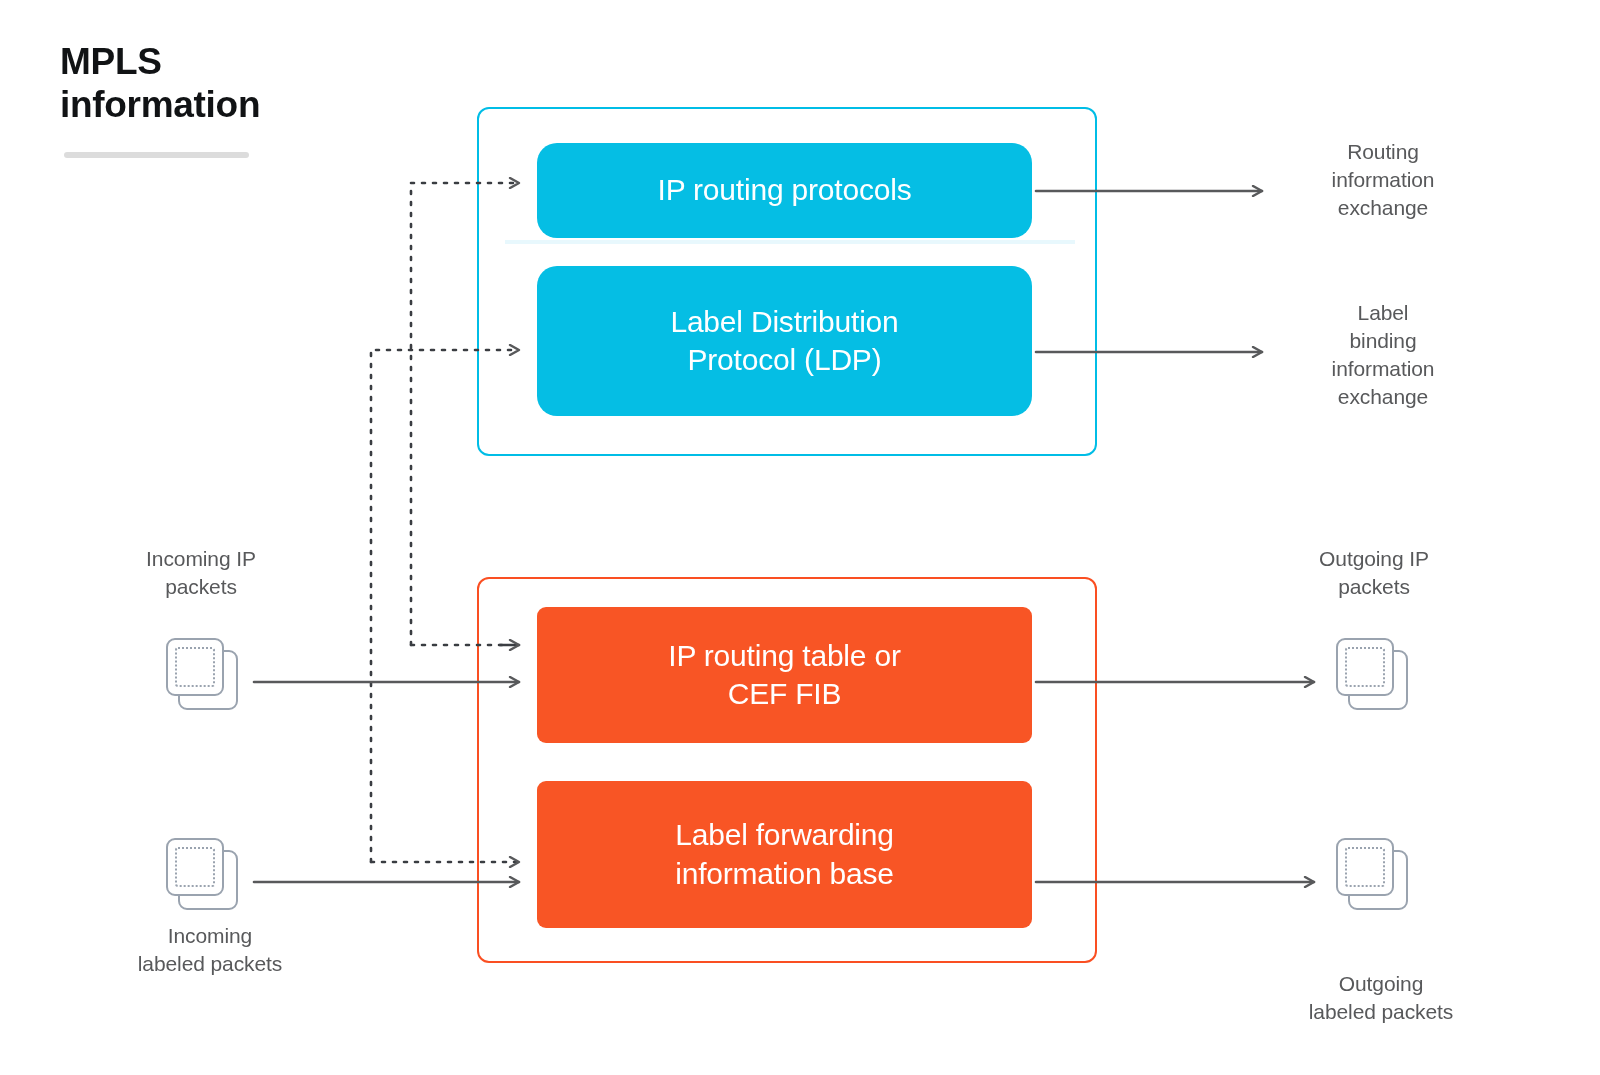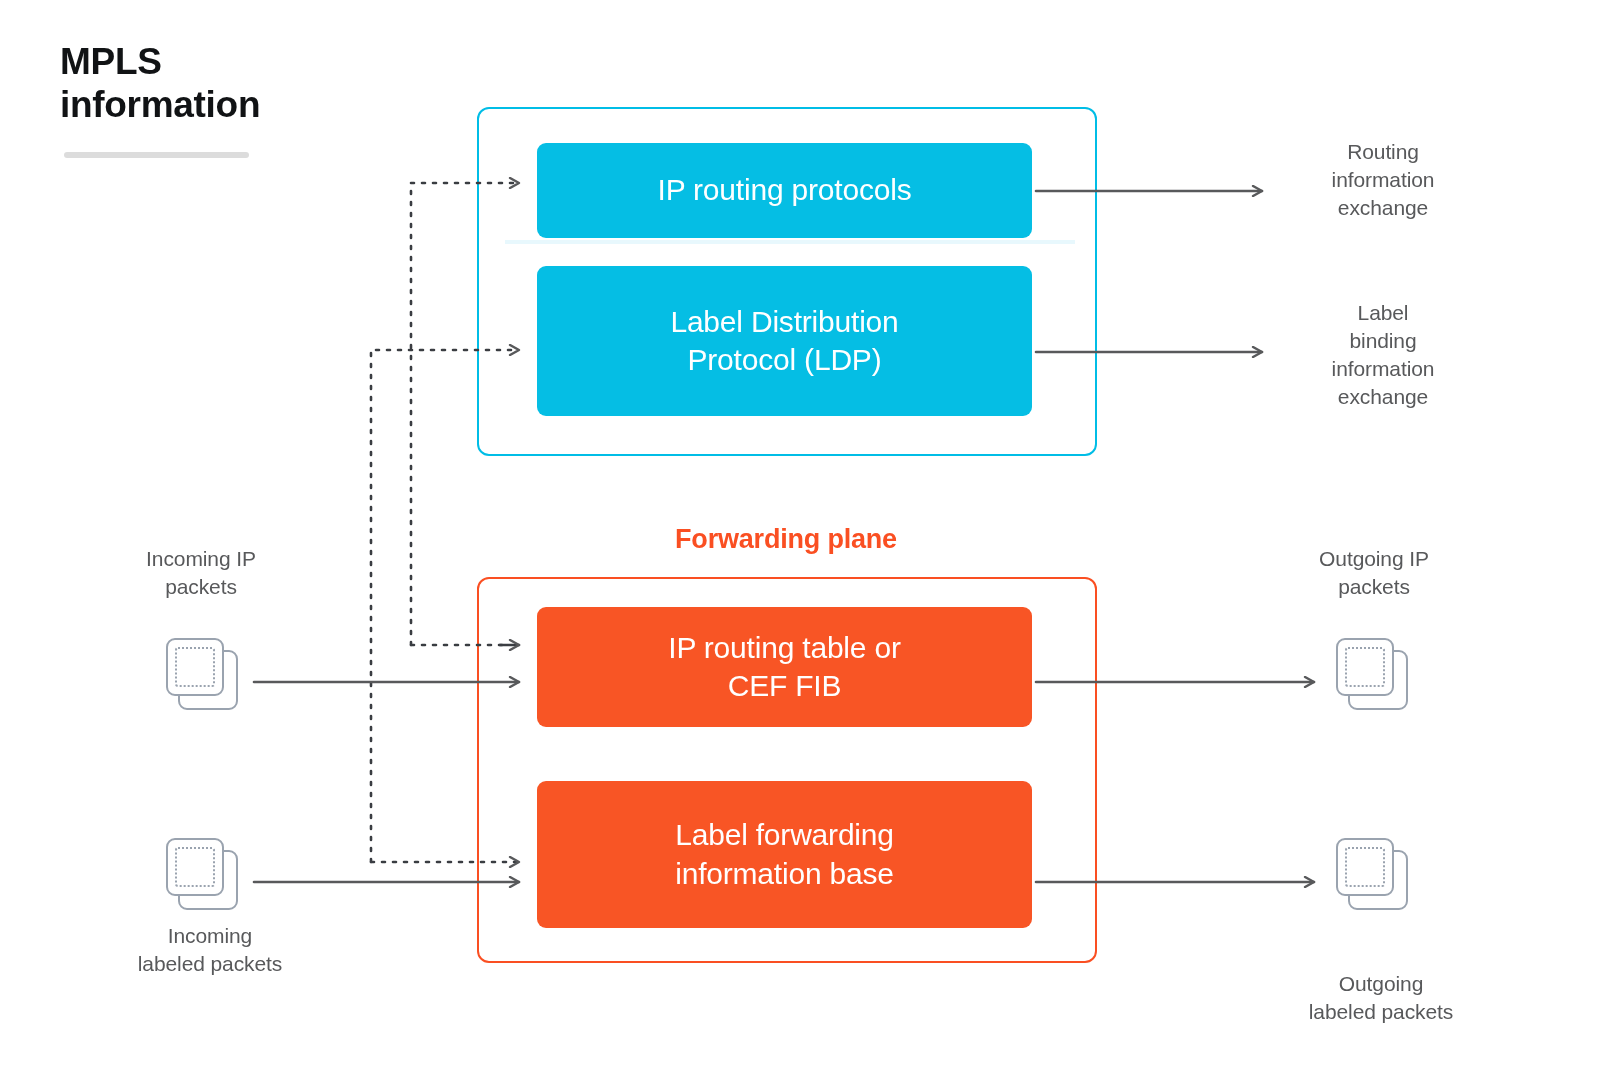--- a/index.html
+++ b/index.html
@@ -55,26 +55,26 @@
   }
 
   
   .node{
     position:absolute;border-radius:9px;
     display:flex;align-items:center;justify-content:center;
     color:#ffffff;text-align:center;
     font-size:30px;line-height:1.28;letter-spacing:-0.2px;
     padding:0 14px;box-sizing:border-box;
   }
-  .node.cyan{background:#05BEE4;}
+  .node.cyan{background:#05BEE4;border-radius:20px;}
   .node.orange{background:#F85525;}
 
   #node-ip-routing-protocols{left:537px;top:143px;width:495px;height:95px;}
   #node-ldp{left:537px;top:266px;width:495px;height:150px;}
-  #node-ip-routing-table{left:537px;top:607px;width:495px;height:120px;}
+  #node-ip-routing-table{left:537px;top:607px;width:495px;height:136px;}
   #node-lfib{left:537px;top:781px;width:495px;height:147px;}
 
   
   .side-label{
     position:absolute;text-align:center;color:#58595B;
     font-size:21px;line-height:1.33;letter-spacing:-0.1px;
   }
   #label-routing-exchange{left:1272px;top:138px;width:222px;}
   #label-binding-exchange{left:1272px;top:299px;width:222px;}
   #label-incoming-ip{left:92px;top:545px;width:218px;}
@@ -109,21 +109,20 @@
 <body>
 
 <div id="stage">
 
   <div id="title-block">
     <div class="title-line">MPLS</div>
     <div class="title-line">information</div>
   </div>
   <div id="title-rule"></div>
 
-  <div class="plane-caption" id="forwarding-caption">Forwarding plane</div>
 
   <div class="plane-box" id="control-plane"></div>
   <div class="plane-box" id="forwarding-plane"></div>
   <div id="cyan-divider"></div>
 
   <div class="node cyan" id="node-ip-routing-protocols">IP routing protocols</div>
   <div class="node cyan" id="node-ldp">Label Distribution<br>Protocol (LDP)</div>
   <div class="node orange" id="node-ip-routing-table">IP routing table or<br>CEF FIB</div>
   <div class="node orange" id="node-lfib">Label forwarding<br>information base</div>
 

